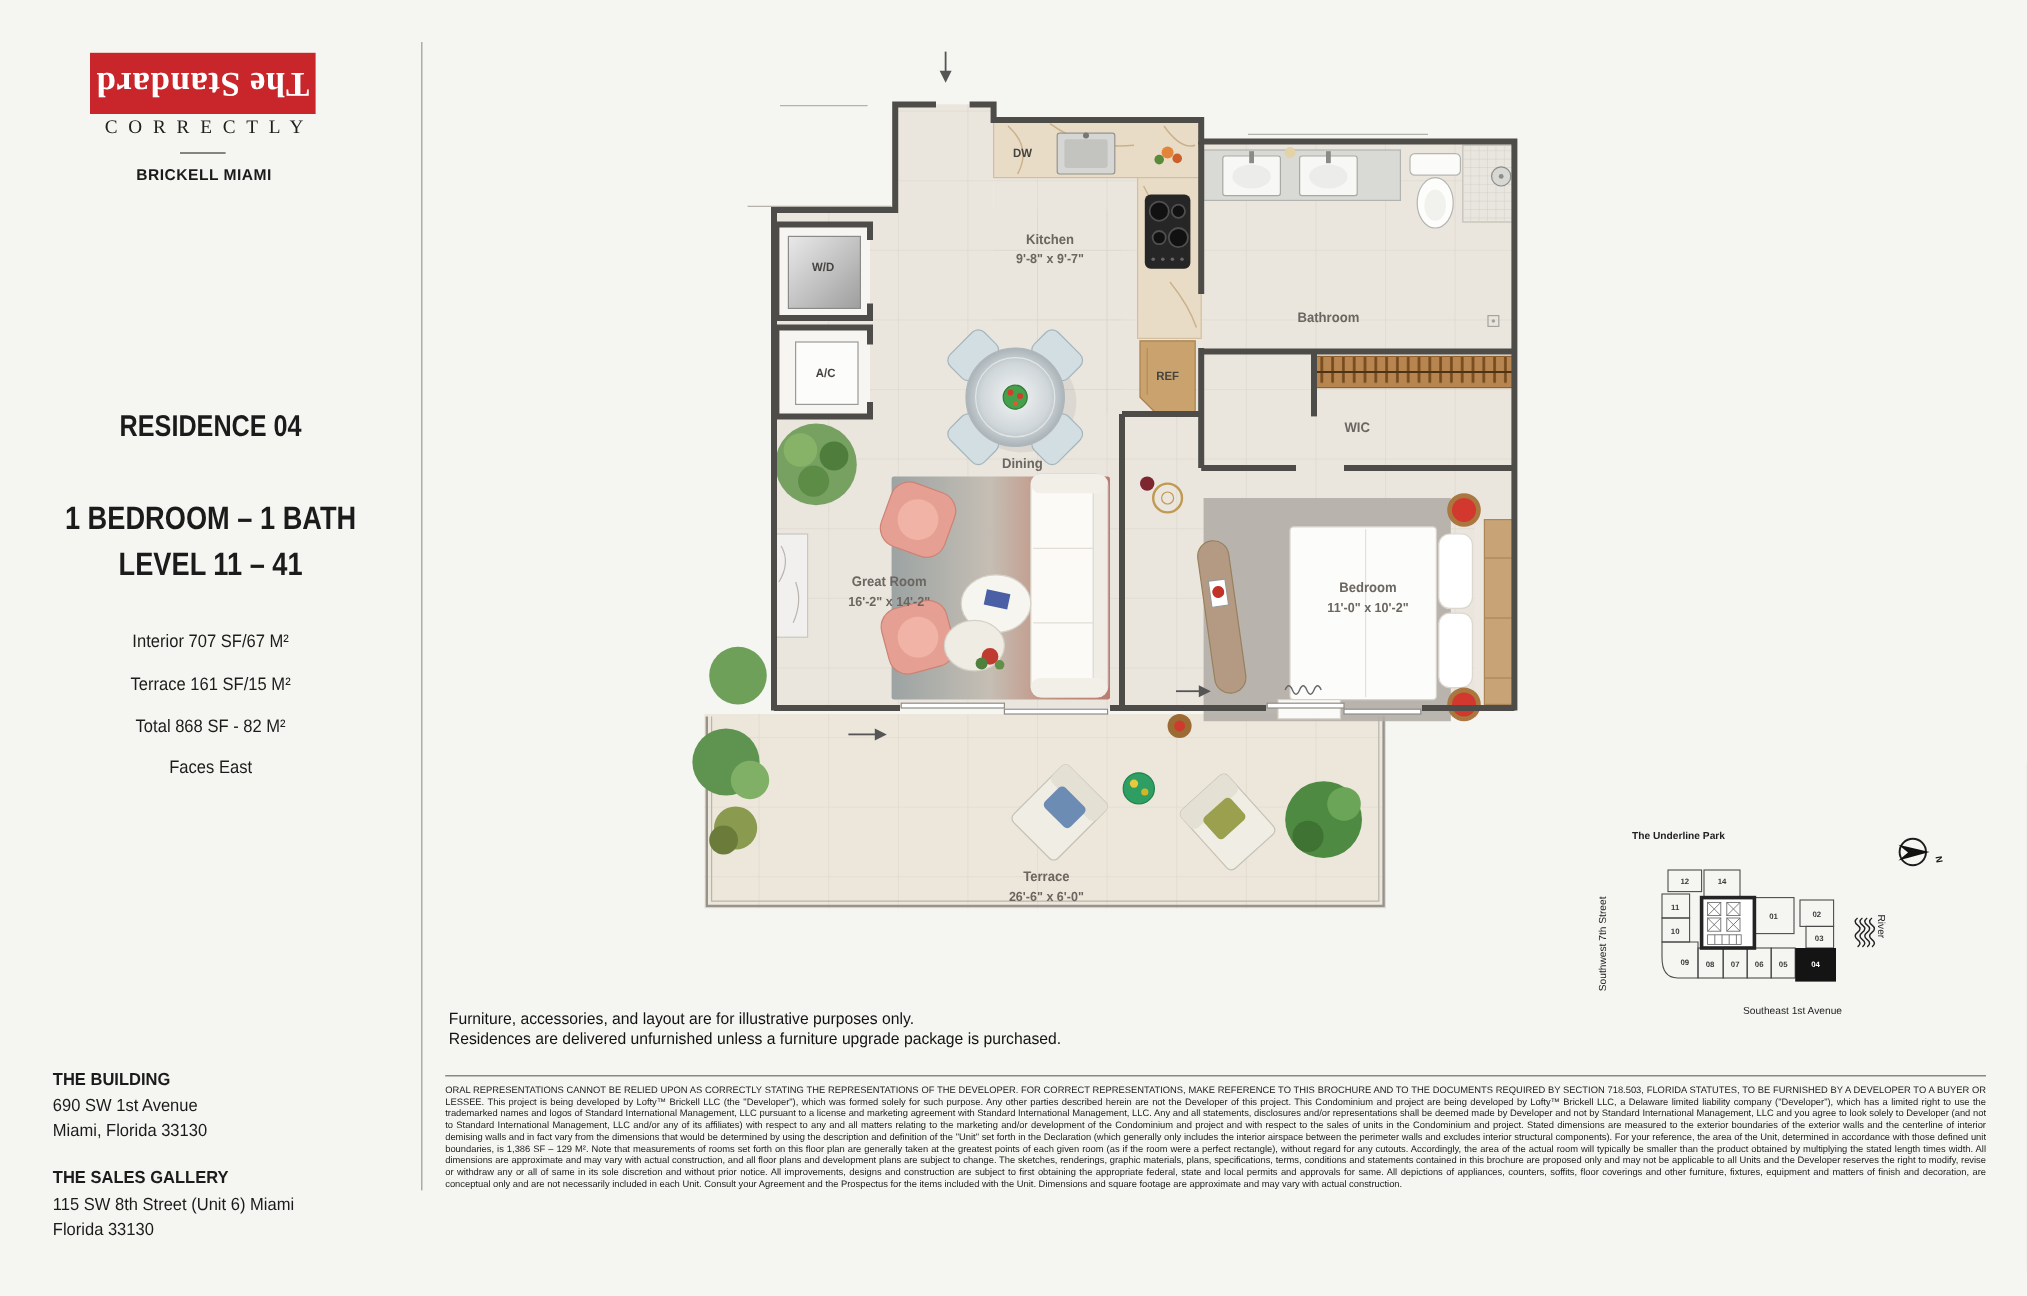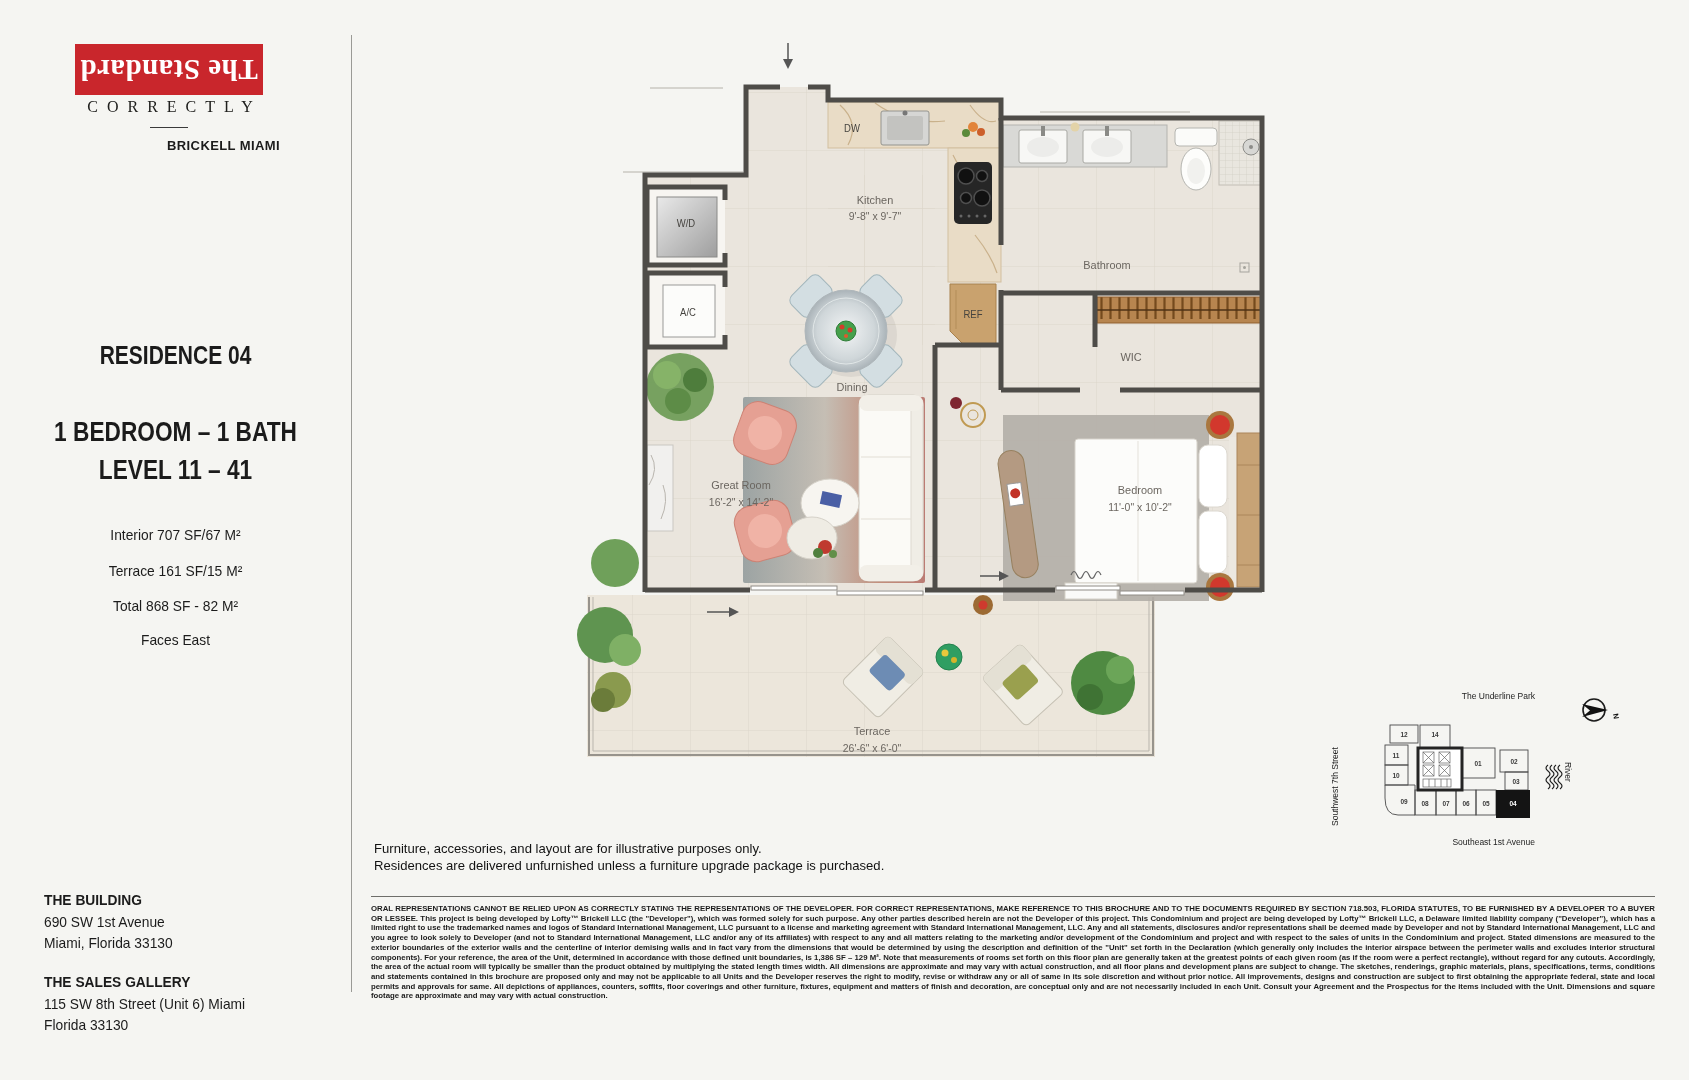--- a/index.html
+++ b/index.html
@@ -7,43 +7,43 @@
         font-family:"Liberation Sans",sans-serif;color:#1b1b1b;}
   
   .vdivider{position:absolute;left:351px;top:35px;width:1px;height:957px;background:#9a9a96;}
   .logo-box{position:absolute;left:75px;top:44px;width:188px;height:51px;background:#c9262c;
             display:flex;align-items:center;justify-content:center;}
   .logo-box span{display:block;transform:rotate(180deg);color:#fff;font-family:"Liberation Serif",serif;
             font-weight:bold;font-size:29px;letter-spacing:.5px;white-space:nowrap;}
   .residences{position:absolute;left:48px;top:98px;width:244px;text-align:center;
             font-family:"Liberation Serif",serif;font-size:16px;letter-spacing:9px;color:#20201e;text-indent:9px;}
   .logo-rule{position:absolute;left:150px;top:127px;width:38px;height:1px;background:#3a3a3a;}
-  .brickell{position:absolute;left:60px;top:138px;width:220px;text-align:right;
+  .brickell{position:absolute;left:60px;top:138px;width:220px;text-align:center;
             font-size:13px;font-weight:bold;letter-spacing:.4px;}
   .cond{transform:scaleX(.84);transform-origin:50% 50%;}
   .u-title{position:absolute;left:0;top:341px;width:351px;text-align:center;font-size:25px;font-weight:bold;}
   .u-type{position:absolute;left:0;top:417px;width:351px;text-align:center;font-size:27px;font-weight:bold;}
   .u-level{position:absolute;left:0;top:455px;width:351px;text-align:center;font-size:27px;font-weight:bold;}
   .u-stat{position:absolute;left:0;width:351px;text-align:center;font-size:15px;color:#1c1c1c;transform:scaleX(.92);}
   .addr{position:absolute;left:44px;font-size:14.5px;transform:scaleX(.95);transform-origin:0 0;white-space:nowrap;}
   .addr.b{font-weight:bold;}
   
-  .plan{position:absolute;left:575px;top:35px;width:700px;height:740px;}
+  .plan{position:absolute;left:575px;top:35px;width:700px;height:740px;font-weight:bold;}
   .plan-label{position:absolute;transform:translate(-50%,-50%) scaleX(.95);white-space:nowrap;
               font-size:11.5px;color:#6b6660;}
   .plan-label.dim{font-size:11px;}
   .plan-label.fixt{font-size:10px;color:#45433f;}
   
   .notes{position:absolute;left:374px;top:841px;font-size:13.5px;line-height:16.5px;color:#121212;transform:scaleX(.97);transform-origin:0 0;}
   .rule{position:absolute;left:371px;top:896px;width:1284px;height:1px;background:#6e6e6a;}
-  .disclaimer{position:absolute;left:371px;top:904px;width:1284px;font-size:7.8px;font-weight:bold;
+  .disclaimer{position:absolute;left:371px;top:904px;width:1284px;font-size:7.8px;font-weight:normal;
               line-height:9.7px;text-align:justify;color:#1b1b1b;}
   
   .keyplan{position:absolute;left:1330px;top:690px;width:300px;height:175px;}
-  .kp-park{position:absolute;left:30px;top:1px;width:175px;text-align:right;font-size:8.5px;color:#222;}
+  .kp-park{position:absolute;left:30px;top:1px;width:175px;text-align:left;font-size:8.5px;color:#222;font-weight:bold;}
   .kp-ave{position:absolute;left:30px;top:147px;width:175px;text-align:right;font-size:8.5px;color:#222;}
   .kp-street{position:absolute;left:0px;top:36px;height:100px;writing-mode:vertical-rl;transform:rotate(180deg);
              font-size:8.5px;color:#222;}
   .kp-river{position:absolute;left:233px;top:72px;writing-mode:vertical-rl;font-size:8.5px;color:#222;}
   .kp-num{font-size:6.5px;font-weight:bold;fill:#3a3a3a;text-anchor:middle;}
   .kp-num.sel{fill:#ffffff;}
 </style>
 </head>
 <body>
 

